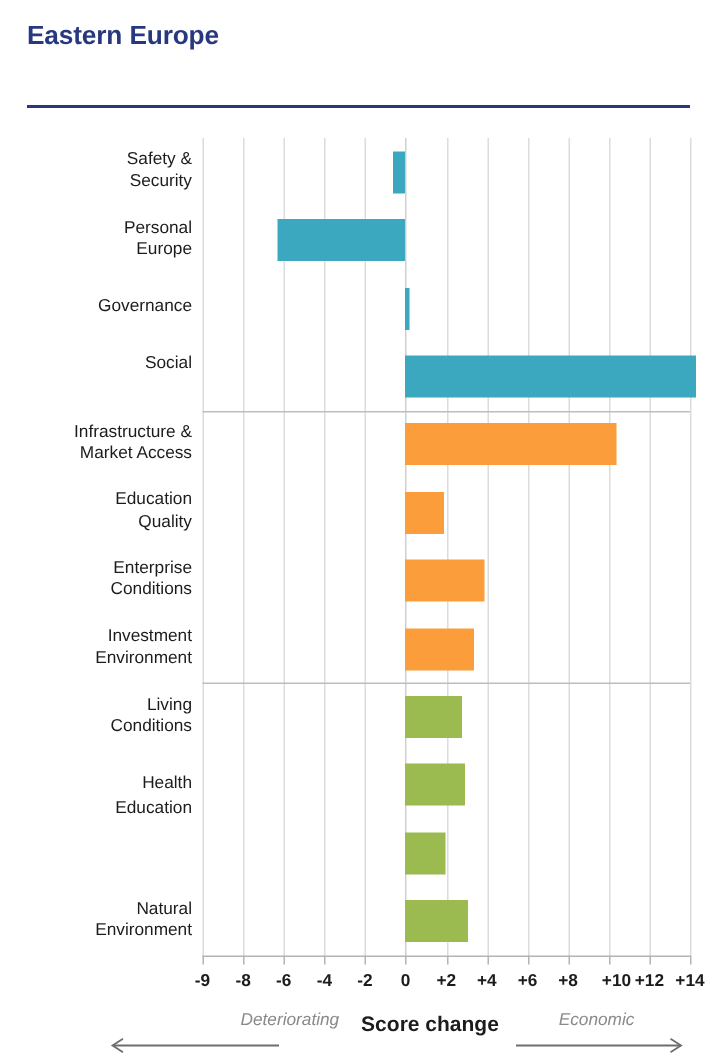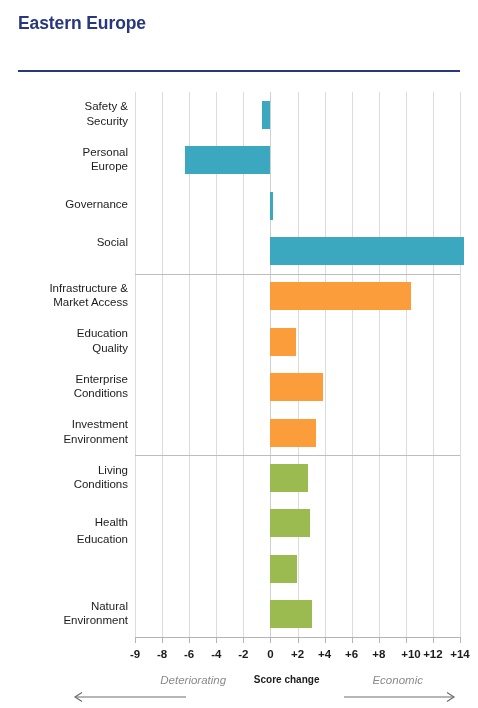--- a/index.html
+++ b/index.html
@@ -88,21 +88,21 @@
     top: 674px;
     font-size: 11.5px;
     font-style: italic;
     color: #8a8a8a;
     white-space: nowrap;
     transform: translateX(-50%);
   }
   .foot-center {
     position: absolute;
     top: 674px;
-    font-size: 10px;
+    font-size: 14px;
     font-weight: bold;
     font-style: normal;
     color: #1c1c1c;
     white-space: nowrap;
     transform: translateX(-50%);
   }
   .arrow-svg { position: absolute; top: 690px; }
 </style>
 </head>
 <body>

